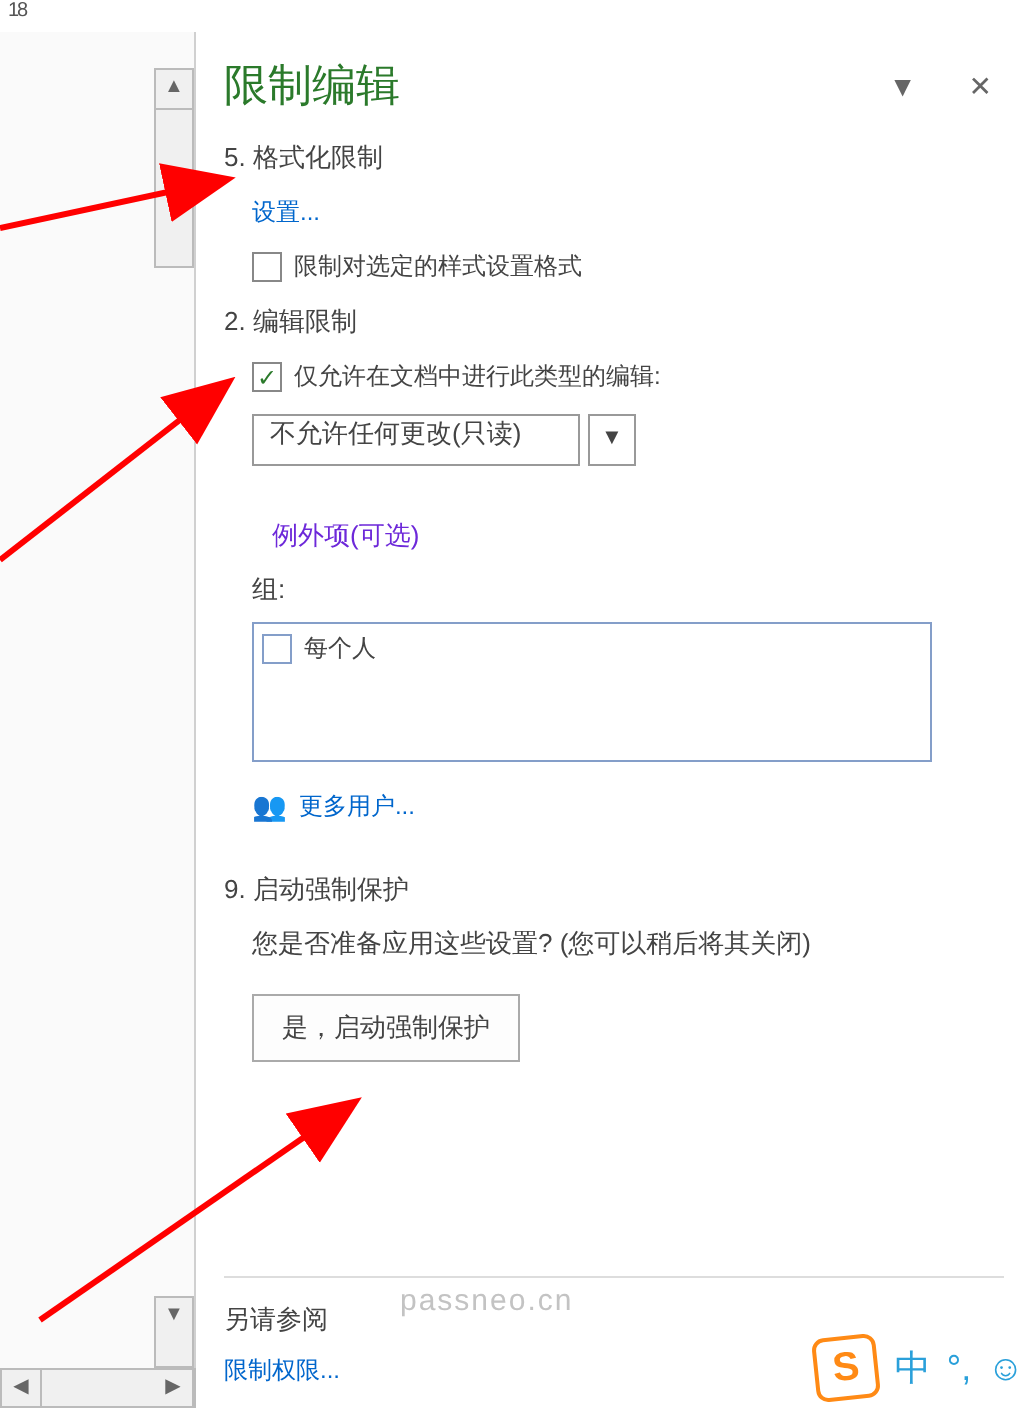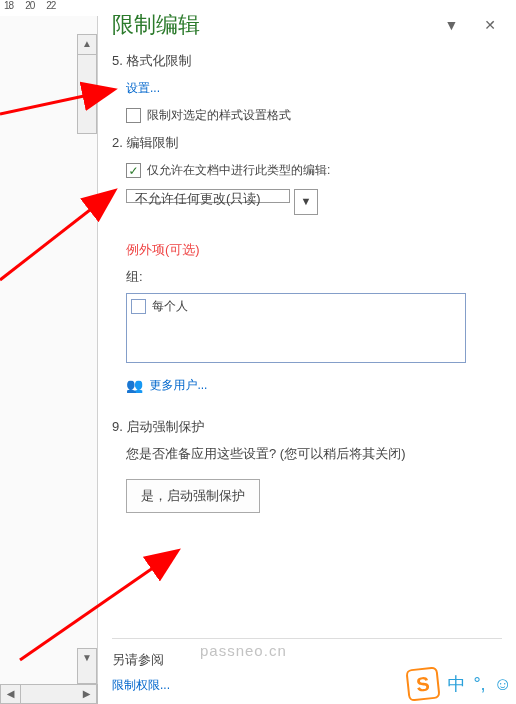--- a/index.html
+++ b/index.html
@@ -16,20 +16,21 @@
 .ruler {
   position: absolute;
   top: 0; left: 0;
   width: 70px; height: 16px;
   background: #fff;
   font-size: 10px;
   color: #555;
   display: flex;
   gap: 12px;
   padding-left: 4px;
+  flex-direction: column;
 }
 .ruler span { letter-spacing: -1px; }
 .doc-area {
   position: absolute;
   left: 0; top: 16px;
   width: 98px;
   height: 688px;
   border-right: 1px solid #d0d0d0;
   background: #fafafa;
 }
@@ -67,21 +68,21 @@
   background: #f0f0f0;
   display: flex;
 }
 .hscroll div { width: 20px; text-align: center; line-height: 18px; font-size: 10px; color: #666; border-right: 1px solid #bbb;}
 .panel {
   position: absolute;
   left: 98px; top: 0;
   width: 418px;
   height: 704px;
   background: #fff;
-  padding: 10px 14px 0 14px;
+  padding: 28px 14px 0 14px;
 }
 .panel-header {
   display: flex;
   align-items: center;
   justify-content: space-between;
   margin-bottom: 12px;
 }
 .panel-title {
   font-size: 22px;
   color: #2b7a2b;
@@ -111,37 +112,37 @@
   line-height: 1;
 }
 .link { color: #0066cc; text-decoration: none; cursor: pointer; }
 .combo {
   display: flex;
   margin: 8px 0 0 14px;
   width: 192px;
 }
 .combo-input {
   border: 1px solid #999;
-  height: 14px;
+  height: 26px;
   flex: 1;
   padding: 0 8px;
   font-size: 13px;
   background: #fff;
 }
 .combo-btn {
   width: 24px; height: 26px;
   border: 1px solid #999;
   border-left: 1px solid #999;
   margin-left: 4px;
   text-align: center;
   line-height: 22px;
   font-size: 11px;
   background: #fff;
 }
-.subhead { color: #ef4444; margin: 26px 0 8px 14px; font-size: 13px; }
+.subhead { color: #6d28d9; margin: 26px 0 8px 24px; font-size: 13px; }
 .bodytext { margin: 6px 0 6px 14px; font-size: 13px; color: #444; line-height: 1.5; }
 .group-box {
   margin: 4px 0 0 14px;
   border: 1px solid #849ec9;
   width: 340px;
   height: 70px;
   padding: 4px;
 }
 .group-item { display: flex; align-items: center; }
 .group-item .checkbox { border-color: #849ec9; }

